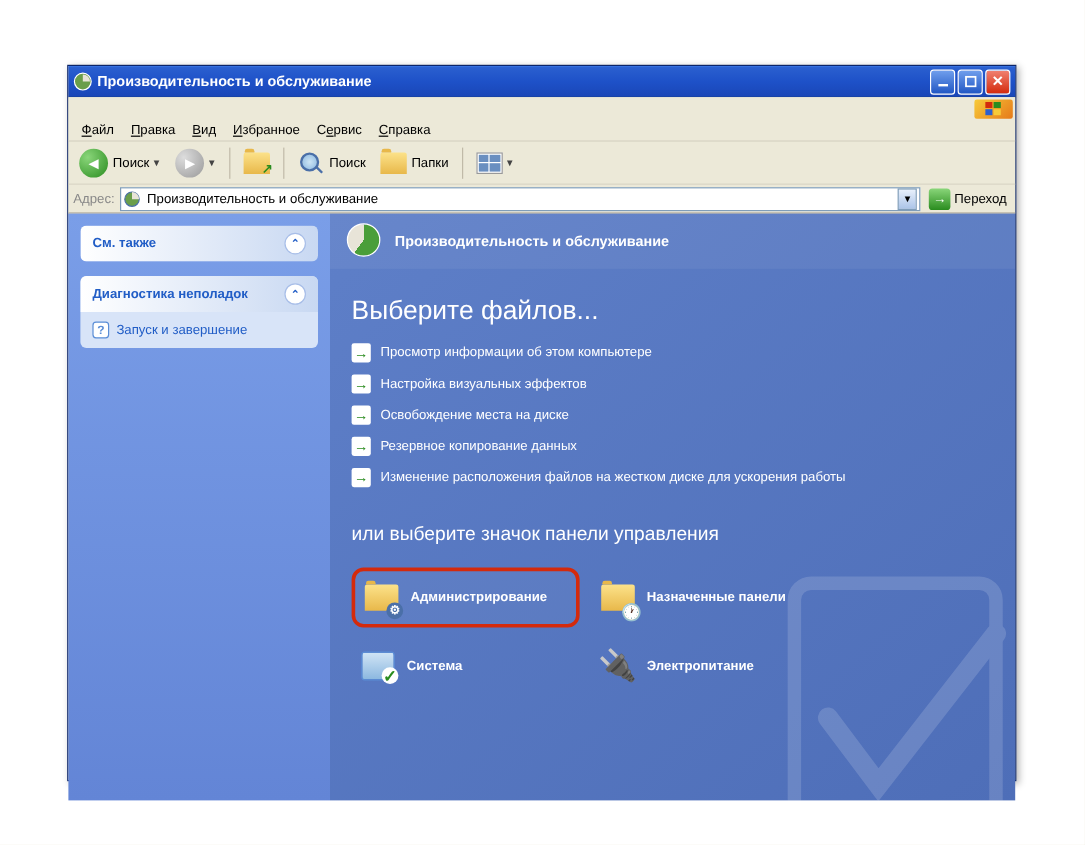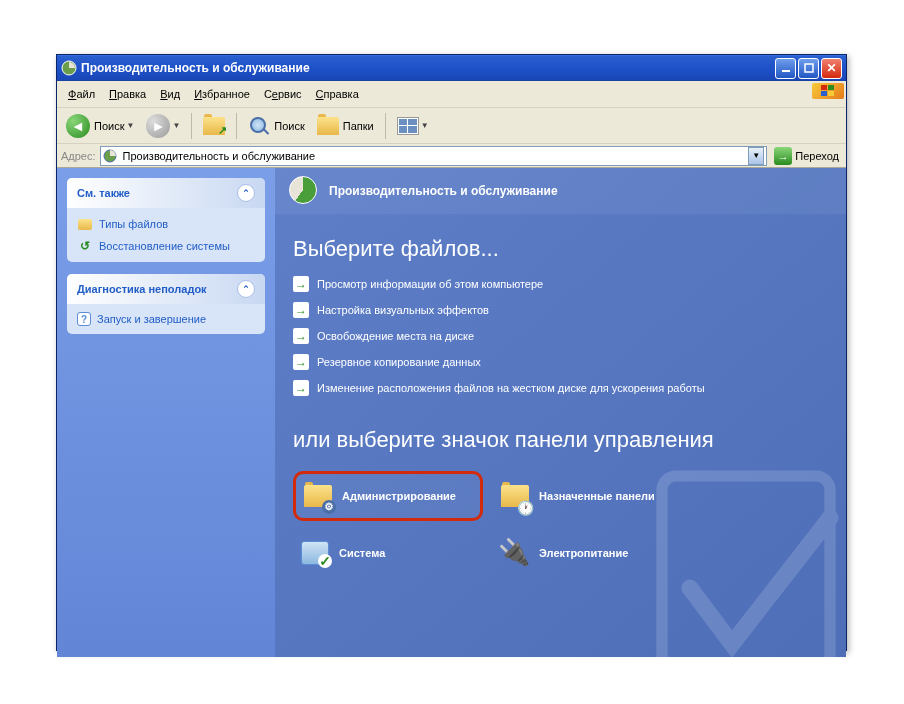--- a/index.html
+++ b/index.html
@@ -5,21 +5,21 @@
 * { box-sizing: border-box; margin: 0; padding: 0; }
 body { font-family: Tahoma, sans-serif; font-size: 11px; background: #fff; width: 904px; height: 704px; position: relative; }
 .window { position: absolute; left: 56px; top: 54px; width: 791px; height: 597px; border: 1px solid #0a246a; background: #ece9d8; box-shadow: 2px 2px 6px rgba(0,0,0,0.3); }
 .titlebar { height: 26px; background: linear-gradient(to bottom, #3b78e7 0%, #2a5fcf 5%, #1e51c8 50%, #1a47b8 95%, #164099 100%); display: flex; align-items: center; padding: 0 4px; color: #fff; font-weight: bold; font-size: 12px; }
 .titlebar-icon { width: 16px; height: 16px; margin-right: 4px; display: flex; align-items: center; justify-content: center; }
 .title-text { flex: 1; }
 .win-btns { display: flex; gap: 2px; }
 .win-btn { width: 21px; height: 21px; border-radius: 3px; border: 1px solid #fff; display: flex; align-items: center; justify-content: center; font-family: Arial; font-size: 12px; font-weight: bold; cursor: pointer; }
 .win-btn.min, .win-btn.max { background: linear-gradient(to bottom, #6f9eec, #2157c4); color: #fff; }
 .win-btn.close { background: linear-gradient(to bottom, #f08070, #d42a0c); color: #fff; }
-.menubar { height: 27px; background: #ece9d8; display: flex; align-items: center; padding: 0 4px; border-bottom: 1px solid #d6d2c2; position: relative; }
+.menubar { height: 37px; background: #ece9d8; display: flex; align-items: flex-end; padding: 0 4px; border-bottom: 1px solid #d6d2c2; position: relative; }
 .menu-item { padding: 2px 7px; cursor: pointer; }
 .menu-item span.u { text-decoration: underline; }
 .xp-logo { position: absolute; right: 2px; top: 2px; width: 32px; height: 16px; background: linear-gradient(135deg, #f7ca39, #e67a1a); border-radius: 2px; display: flex; align-items: center; justify-content: center; }
 .toolbar { height: 36px; background: #ece9d8; display: flex; align-items: center; padding: 0 4px; gap: 2px; border-bottom: 1px solid #d6d2c2; }
 .tb-btn { display: flex; align-items: center; padding: 2px 4px; cursor: pointer; border: 1px solid transparent; border-radius: 3px; }
 .tb-icon-circle { width: 24px; height: 24px; border-radius: 50%; display: flex; align-items: center; justify-content: center; color: #fff; font-size: 14px; font-weight: bold; }
 .back-ico { background: radial-gradient(circle at 30% 30%, #8ad67a, #2a8c1f); }
 .fwd-ico { background: radial-gradient(circle at 30% 30%, #ddd, #999); }
 .dd-arrow { font-size: 8px; margin-left: 2px; color: #444; }
 .sep { width: 1px; height: 26px; background: #c0baa8; margin: 0 4px; }
@@ -54,21 +54,21 @@
 .main { flex: 1; background: linear-gradient(to bottom right, #5e7fc8, #4e6eb8); padding: 0 0 18px 0; color: #fff; position: relative; overflow: hidden; }
 .bg-deco { position: absolute; right: -40px; top: 280px; width: 280px; height: 280px; opacity: 0.15; pointer-events: none; }
 .main-header { display: flex; align-items: center; gap: 10px; padding: 8px 14px; background: rgba(255,255,255,0.06); }
 .main-header-ico { width: 30px; height: 30px; position: relative; }
 .pie-ico { width: 28px; height: 28px; border-radius: 50%; background: conic-gradient(#4a9e3a 0 60%, #e8e4d8 60% 100%); border: 1px solid #fff; }
 .main-title { font-weight: bold; font-size: 12px; }
 .section-title { font-size: 22px; font-weight: normal; margin: 22px 0 14px 18px; }
 .task-list { display: flex; flex-direction: column; gap: 10px; padding-left: 18px; }
 .task-item { display: flex; align-items: center; gap: 8px; cursor: pointer; }
 .arrow-ico { width: 16px; height: 16px; background: #fff; border-radius: 2px; display: flex; align-items: center; justify-content: center; color: #2a8c1f; font-size: 12px; font-weight: bold; }
-.section-title2 { font-size: 22px; font-weight: normal; margin: 30px 18px 16px 18px; line-height: 1.3; }
+.section-title2 { font-size: 16px; font-weight: normal; margin: 30px 18px 16px 18px; line-height: 1.3; }
 .cp-grid { display: grid; grid-template-columns: 190px 200px; gap: 10px 10px; padding-left: 18px; }
 .cp-item { display: flex; align-items: center; gap: 8px; cursor: pointer; position: relative; padding: 6px; font-weight: bold; }
 .cp-ico { width: 32px; height: 32px; display: flex; align-items: center; justify-content: center; }
 .cp-item.highlighted { border: 3px solid #d42a0c; border-radius: 10px; background: rgba(255,255,255,0.04); }
 .ico-admin { position: relative; }
 .ico-admin .folder-ico { width: 28px; height: 22px; }
 .ico-admin::after { content: '⚙'; position: absolute; right: -2px; bottom: -2px; background: #4a6fa8; color: #fff; width: 14px; height: 14px; border-radius: 50%; font-size: 10px; display: flex; align-items: center; justify-content: center; }
 .ico-sched { position: relative; }
 .ico-sched .folder-ico { width: 28px; height: 22px; }
 .ico-sched::after { content: '🕐'; position: absolute; right: -4px; bottom: -4px; font-size: 14px; }
@@ -173,32 +173,20 @@
     </div>
   </div>
 
   <div class="content">
     <div class="sidepanel">
       <div class="panel-box">
         <div class="panel-head">
           <span>См. также</span>
           <div class="collapse-btn">⌃</div>
         </div>
-        <div class="panel-body">
-          <div class="panel-link">
-            <div class="mini-ico">
-                <div class="mi-folder"></div>
-              </div>
-            <span>Типы файлов</span>
-          </div>
-          <div class="panel-link">
-            <div class="mini-ico mi-restore">↺</div>
-            <span>Восстановление системы</span>
-          </div>
-        </div>
       </div>
       <div class="panel-box">
         <div class="panel-head">
           <span>Диагностика неполадок</span>
           <div class="collapse-btn">⌃</div>
         </div>
         <div class="panel-body">
           <div class="panel-link">
             <div class="mini-ico mi-help">?</div>
             <span>Запуск и завершение</span>

